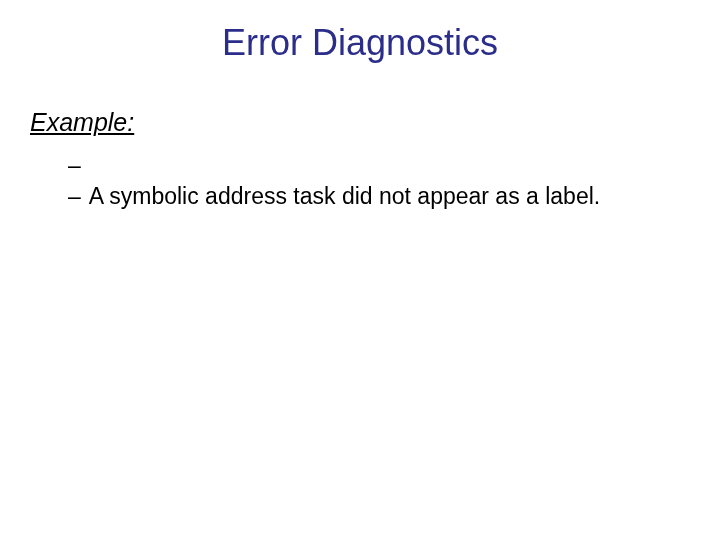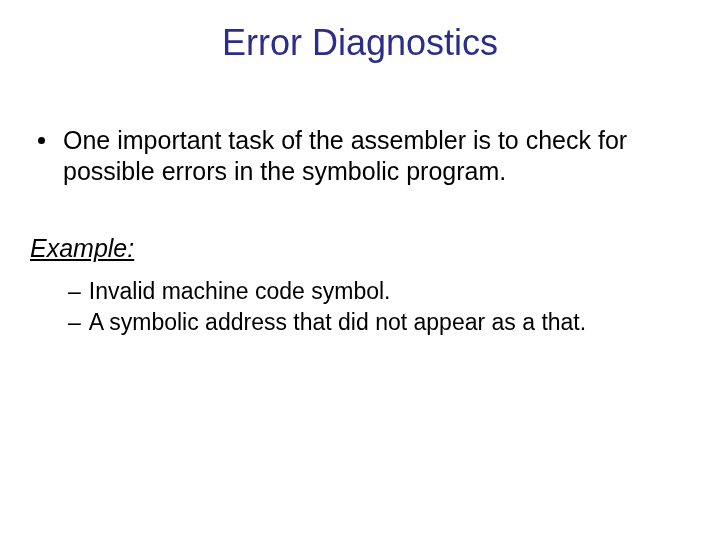--- a/index.html
+++ b/index.html
@@ -17,21 +17,21 @@
     width: 720px;
     height: 540px;
     position: relative;
     box-sizing: border-box;
   }
   .title {
     text-align: center;
     font-size: 36px;
     color: #2b2d8a;
     margin-top: 22px;
-    margin-bottom: 61px;
+    margin-bottom: 44px;
     font-weight: normal;
   }
   .body {
     padding: 0 30px 0 30px;
   }
   .bullet-row {
     display: flex;
     align-items: flex-start;
     margin-bottom: 48px;
   }
@@ -79,35 +79,30 @@
 </style>
 </head>
 <body>
 
 <div class="slide">
 
   <div class="title">Error Diagnostics</div>
 
   <div class="body">
 
-    <div class="bullet-row">
-      <div class="bullet-dot"></div>
-      <div class="bullet-text">One important task of the assembler is to check for possible errors in the symbolic program.</div>
-    </div>
 
     <div class="example-label">Example:</div>
 
     <div class="dash-list">
       <div class="dash-row">
         <span class="dash">–</span>
-        <span>Invalid machine code symbol.</span>
       </div>
       <div class="dash-row">
         <span class="dash">–</span>
-        <span>A symbolic address that did not appear as a that.</span>
+        <span>A symbolic address task did not appear as a label.</span>
       </div>
     </div>
 
   </div>
 
   <div class="footer">
     
     
   </div>
 

